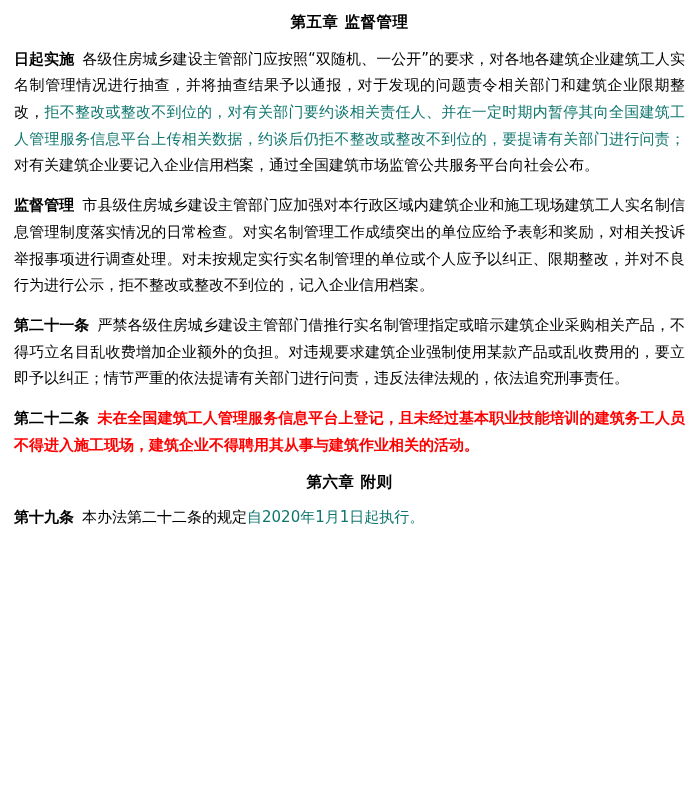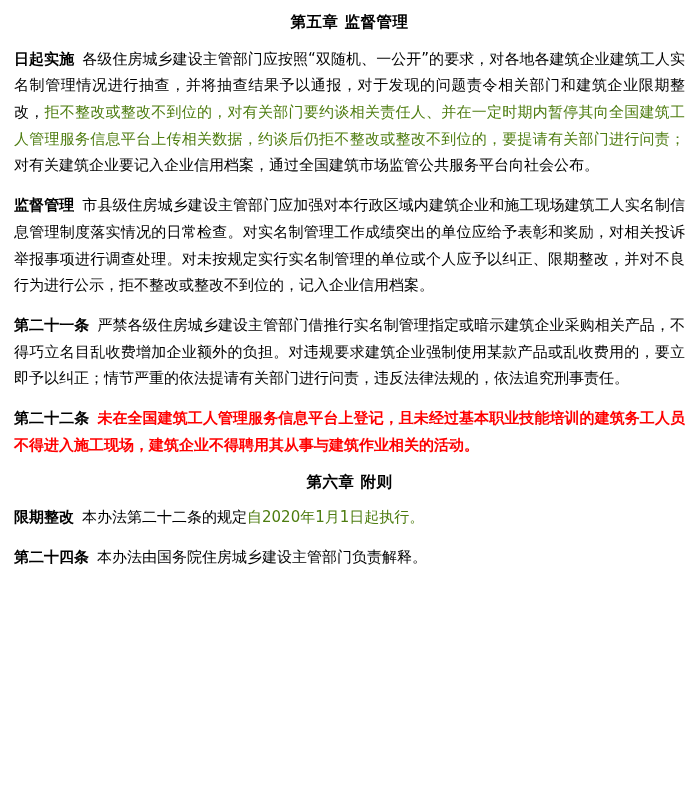--- a/index.html
+++ b/index.html
@@ -50,21 +50,21 @@
     margin: 0 0 13px 0;
   }
   .art-no {
     font-weight: bold;
   }
   .gap {
     display: inline-block;
     width: 8px;
   }
   .red {
-    color: #4d7c0f;
+    color: #0f766e;
   }
   .red-bold {
     color: #ff0000;
     font-weight: bold;
     margin-top: 36px;
   }
 </style>
 </head>
 <body>
 
@@ -84,21 +84,18 @@
     <span class="art-no">第二十一条</span><span class="gap"></span><span>严禁各级住房城乡建设主管部门借推行实名制管理指定或暗示建筑企业采购相关产品，不得巧立名目乱收费增加企业额外的负担。对违规要求建筑企业强制使用某款产品或乱收费用的，要立即予以纠正；情节严重的依法提请有关部门进行问责，违反法律法规的，依法追究刑事责任。</span>
   </p>
 
   <p class="article">
     <span class="art-no">第二十二条</span><span class="gap"></span><span class="red-bold">未在全国建筑工人管理服务信息平台上登记，且未经过基本职业技能培训的建筑务工人员不得进入施工现场，建筑企业不得聘用其从事与建筑作业相关的活动。</span>
   </p>
 
   <div class="chapter-heading-2">第六章  附则</div>
 
   <p class="article-short">
-    <span class="art-no">限期整改</span><span class="gap"></span><span>本办法第二十二条的规定</span><span class="red">自2020年1月1日起执行。</span>
+    <span class="art-no">第十九条</span><span class="gap"></span><span>本办法第二十二条的规定</span><span class="red">自2020年1月1日起执行。</span>
   </p>
 
-  <p class="article-short">
-    <span class="art-no">第二十四条</span><span class="gap"></span><span>本办法由国务院住房城乡建设主管部门负责解释。</span>
-  </p>
 
 
 </div>
 
 </body></html>

